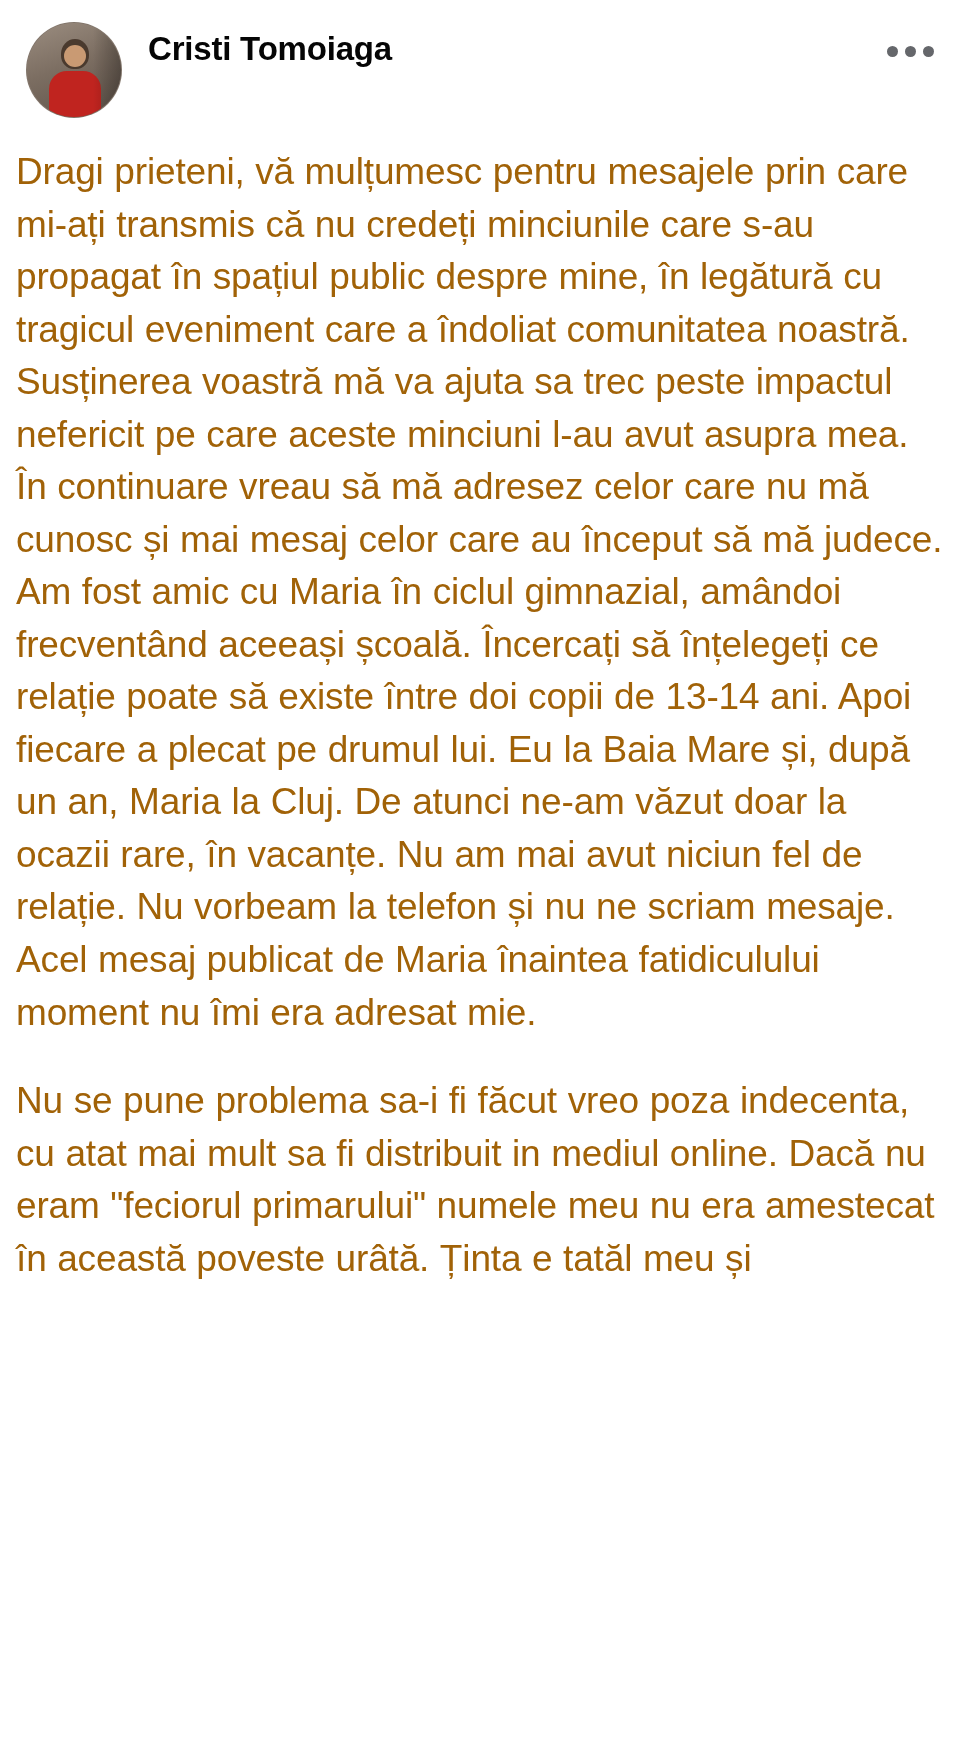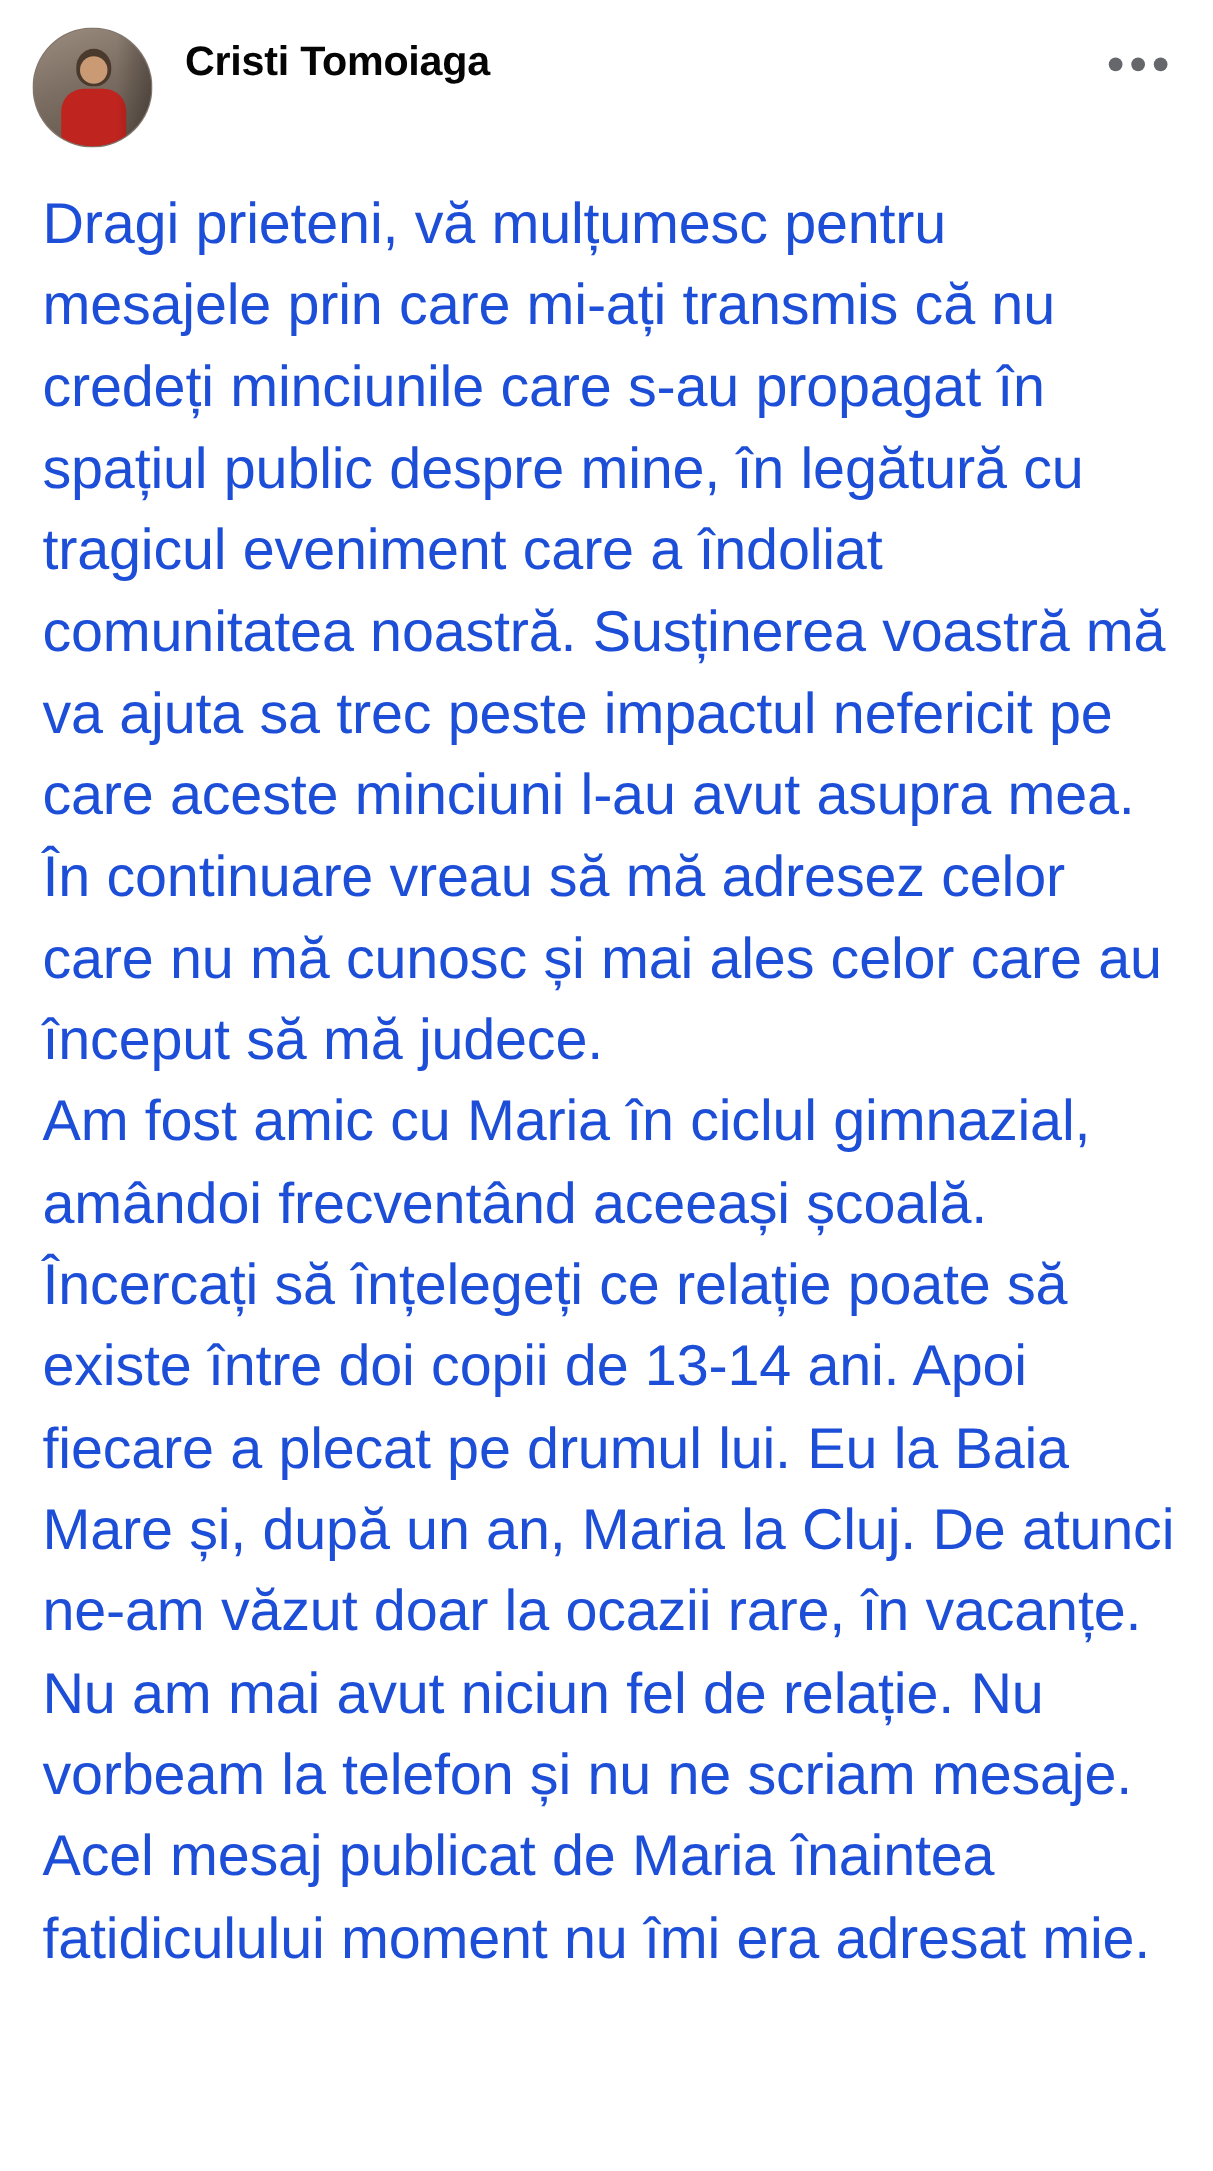--- a/index.html
+++ b/index.html
@@ -129,24 +129,24 @@
   .more-btn span {
     width: 11px;
     height: 11px;
     border-radius: 50%;
     background: #65676b;
     display: block;
   }
 
   
   .post-body {
-    padding: 22px 26px 0 34px;
-    font-size: 46px;
+    padding: 22px 26px 0 16px;
+    font-size: 37px;
     line-height: 1.42;
-    color: #1d4ed8;
+    color: #a16207;
     letter-spacing: -0.15px;
     word-spacing: 0.5px;
   }
   .post-body p {
     margin: 0;
   }
   .post-body p.gap {
     margin-top: 36px;
   }
 </style>
@@ -172,17 +172,18 @@
     <div class="more-btn">
       <span></span>
       <span></span>
       <span></span>
     </div>
 
   </div>
 
   <div class="post-body">
     <p>Dragi prieteni, vă mulțumesc pentru mesajele prin care mi-ați transmis că nu credeți minciunile care s-au propagat în spațiul public despre mine, în legătură cu tragicul eveniment care a îndoliat comunitatea noastră. Susținerea voastră mă va ajuta sa trec peste impactul nefericit pe care aceste minciuni l-au avut asupra mea.</p>
-    <p>În continuare vreau să mă adresez celor care nu mă cunosc și mai ales celor care au început să mă judece.</p>
+    <p>În continuare vreau să mă adresez celor care nu mă cunosc și mai mesaj celor care au început să mă judece.</p>
     <p>Am fost amic cu Maria în ciclul gimnazial, amândoi frecventând aceeași școală. Încercați să înțelegeți ce relație poate să existe între doi copii de 13-14 ani. Apoi fiecare a plecat pe drumul lui. Eu la Baia Mare și, după un an, Maria la Cluj. De atunci ne-am văzut doar la ocazii rare, în vacanțe. Nu am mai avut niciun fel de relație. Nu vorbeam la telefon și nu ne scriam mesaje. Acel mesaj publicat de Maria înaintea fatidiculului moment nu îmi era adresat mie.</p>
+    <p class="gap">Nu se pune problema sa-i fi făcut vreo poza indecenta, cu atat mai mult sa fi distribuit in mediul online. Dacă nu eram "feciorul primarului" numele meu nu era amestecat în această poveste urâtă. Ținta e tatăl meu și</p>
   </div>
 
 </div>
 
 </body></html>

